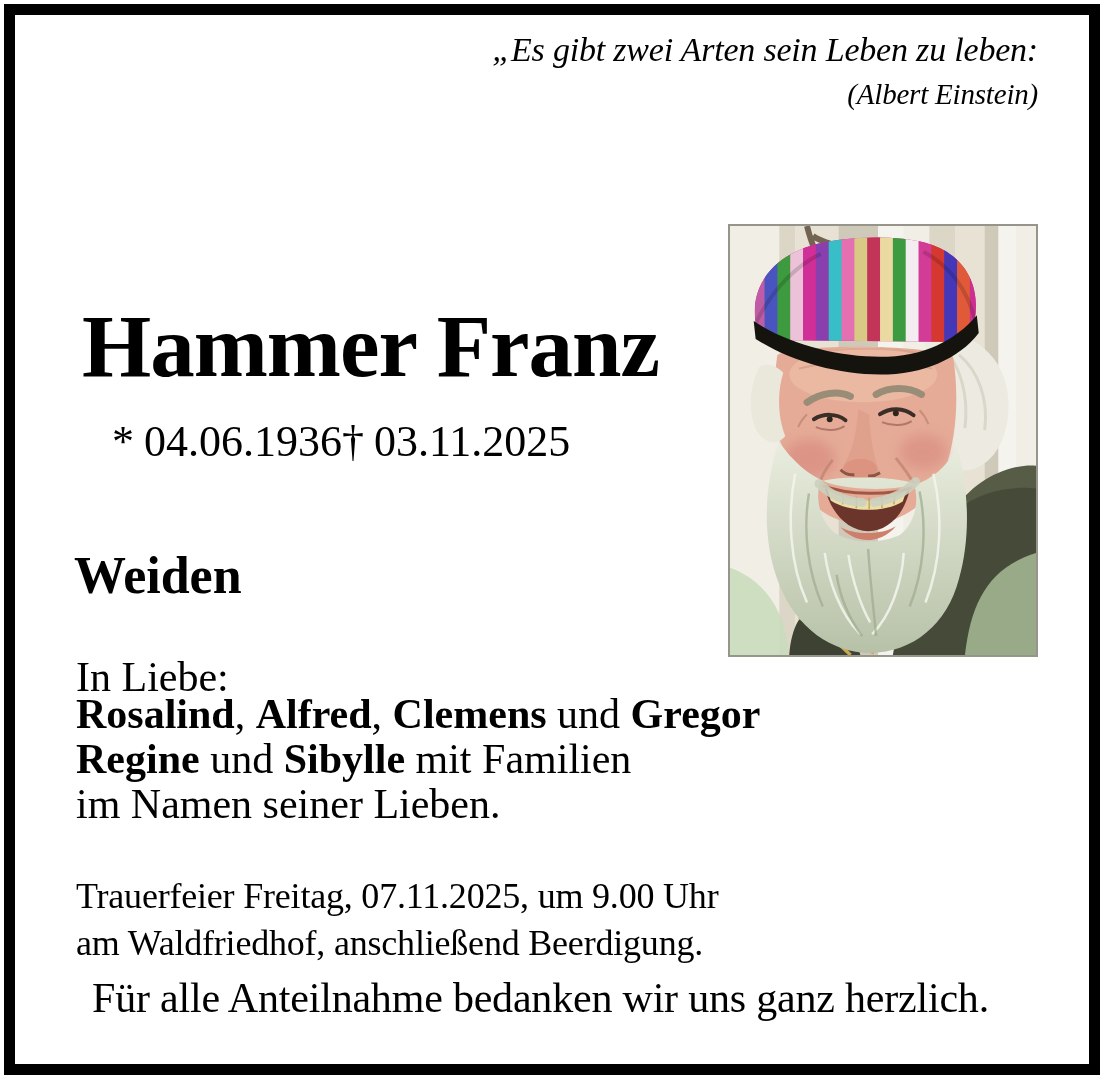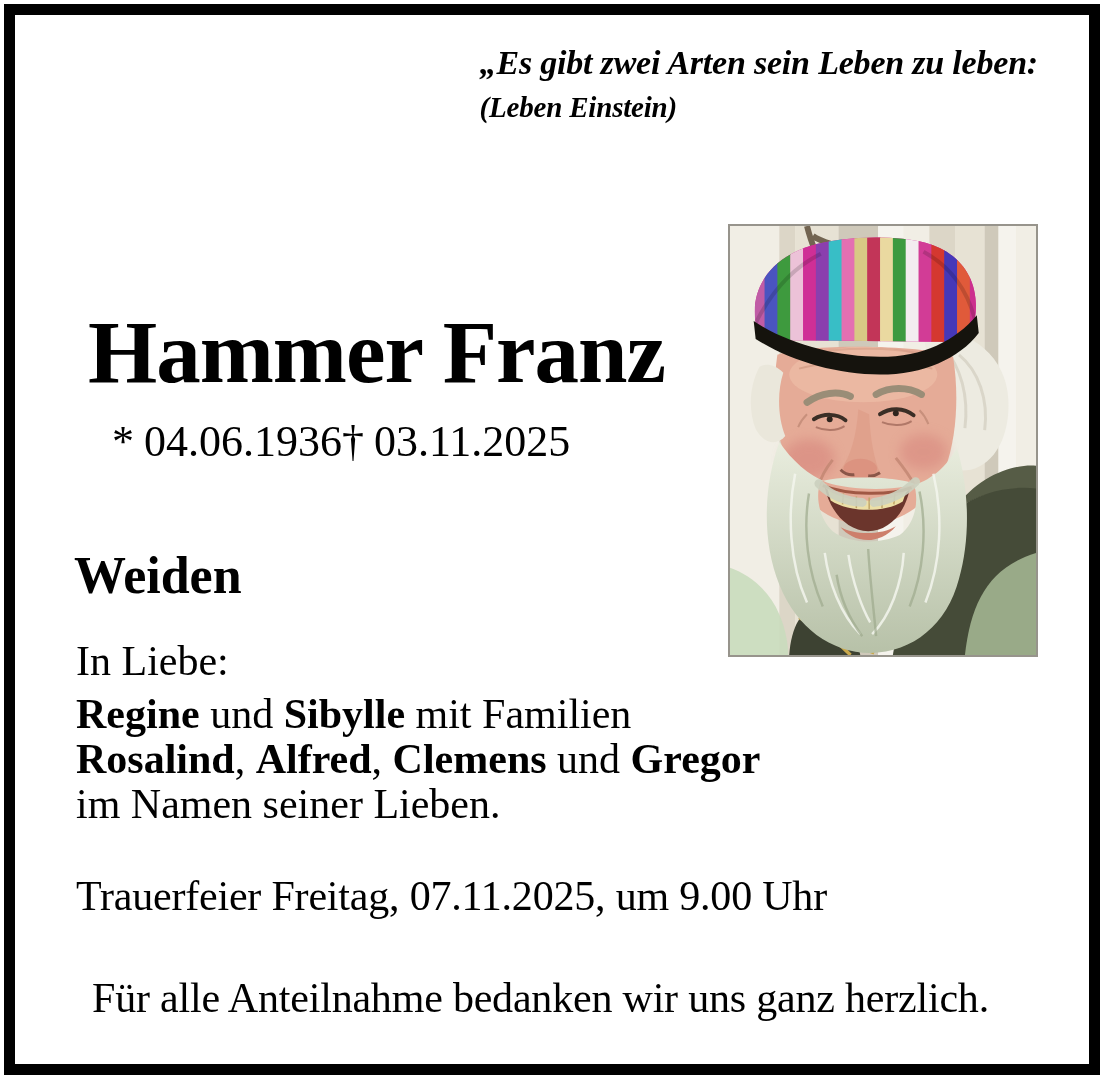--- a/index.html
+++ b/index.html
@@ -3,59 +3,59 @@
 <meta charset="utf-8">
 <style>
   html,body{margin:0;padding:0;background:#ffffff;}
   body{width:1102px;height:1076px;position:relative;overflow:hidden;
        font-family:"Liberation Serif","DejaVu Serif",serif;color:#000;}
   .sheet{position:absolute;inset:0;background:#fff;}
   .frame{position:absolute;left:4px;top:4px;right:2px;bottom:1px;
          border:11px solid #000;pointer-events:none;}
 
   
-  .quote{position:absolute;top:41px;right:64px;
-         font-weight:bold;font-style:italic;font-size:34px;line-height:44px;
+  .quote{position:absolute;top:28px;right:64px;text-align:right;
+         font-weight:normal;font-style:italic;font-size:34px;line-height:44px;
          letter-spacing:-0.2px;white-space:nowrap;}
   .quote .attr{font-size:29px;line-height:40px;display:block;margin-top:2px;}
 
   
   .name{position:absolute;left:82px;top:302px;font-size:89px;line-height:89px;
-        font-weight:bold;margin:6px;white-space:nowrap;letter-spacing:-1px;}
+        font-weight:bold;margin:0;white-space:nowrap;letter-spacing:-1px;}
   .dates{position:absolute;left:112px;top:420px;font-size:44px;line-height:44px;
          white-space:nowrap;}
   .dates .death{}
   .dates .sym{margin-right:10px;}
 
   
   .photo{position:absolute;left:728px;top:224px;width:310px;height:433px;
          border:2px solid #97948c;box-sizing:border-box;background:#efebe0;}
   .photo svg{display:block;width:100%;height:100%;}
 
   
   .city{position:absolute;left:74px;top:555px;font-size:52px;line-height:42px;
         font-weight:bold;white-space:nowrap;}
-  .salutation{position:absolute;left:76px;top:640px;font-size:42px;line-height:42px;
+  .salutation{position:absolute;left:76px;top:656px;font-size:42px;line-height:42px;
         white-space:nowrap;}
   .family{position:absolute;left:76px;top:692px;font-size:42px;line-height:45px;
         white-space:nowrap;}
   .family .b{font-weight:bold;}
-  .funeral{position:absolute;left:76px;top:873px;font-size:42px;line-height:47px;
+  .funeral{position:absolute;left:76px;top:873px;font-size:36px;line-height:47px;
         white-space:nowrap;letter-spacing:-0.2px;}
   .thanks{position:absolute;left:76px;top:977px;font-size:42px;line-height:42px;
         white-space:nowrap;letter-spacing:-0.2px;margin-left:16px;}
 </style>
 </head>
 <body>
 
 <div class="sheet">
 
   <div class="quote">
     <div>„Es gibt zwei Arten sein Leben zu leben:</div>
-    <span class="attr">(Leben Einstein)</span>
+    <span class="attr">(Albert Einstein)</span>
   </div>
 
   <h1 class="name">Hammer Franz</h1>
 
   <div class="dates">
     <span class="birth"><span class="sym">*</span><span>04.06.1936</span></span><span class="death"><span class="sym">†</span><span>03.11.2025</span></span>
   </div>
 
   <div class="photo" role="img" aria-label="Porträtfoto: lächelnder älterer Mann mit weißem Bart und bunt gestreifter Mütze">
     <svg viewBox="0 0 310 433" preserveAspectRatio="none">
@@ -200,25 +200,26 @@
         <path id="hat-band" d="M24,96 C60,120 110,132 152,132 C196,132 228,116 250,90 L252,108 C232,134 196,150 152,150 C108,150 60,136 26,114 Z" fill="#15130d"></path>
       </g>
     </svg>
   </div>
 
   <div class="city">Weiden</div>
 
   <div class="salutation">In Liebe:</div>
 
   <div class="family">
+      <div><span class="b">Rosalind</span><span>, </span><span class="b">Alfred</span><span>, </span><span class="b">Clemens</span><span> und </span><span class="b">Gregor</span></div>
       <div><span class="b">Regine</span><span> und </span><span class="b">Sibylle</span><span> mit Familien</span></div>
-      <div><span class="b">Rosalind</span><span>, </span><span class="b">Alfred</span><span>, </span><span class="b">Clemens</span><span> und </span><span class="b">Gregor</span></div>
       <div><span>im Namen seiner Lieben.</span></div>
     </div>
 
   <div class="funeral">
     <div>Trauerfeier Freitag, 07.11.2025, um 9.00 Uhr</div>
+    <div>am Waldfriedhof, anschließend Beerdigung.</div>
   </div>
 
   <div class="thanks">Für alle Anteilnahme bedanken wir uns ganz herzlich.</div>
 
   <div class="frame"></div>
 </div>
 
 </body></html>

